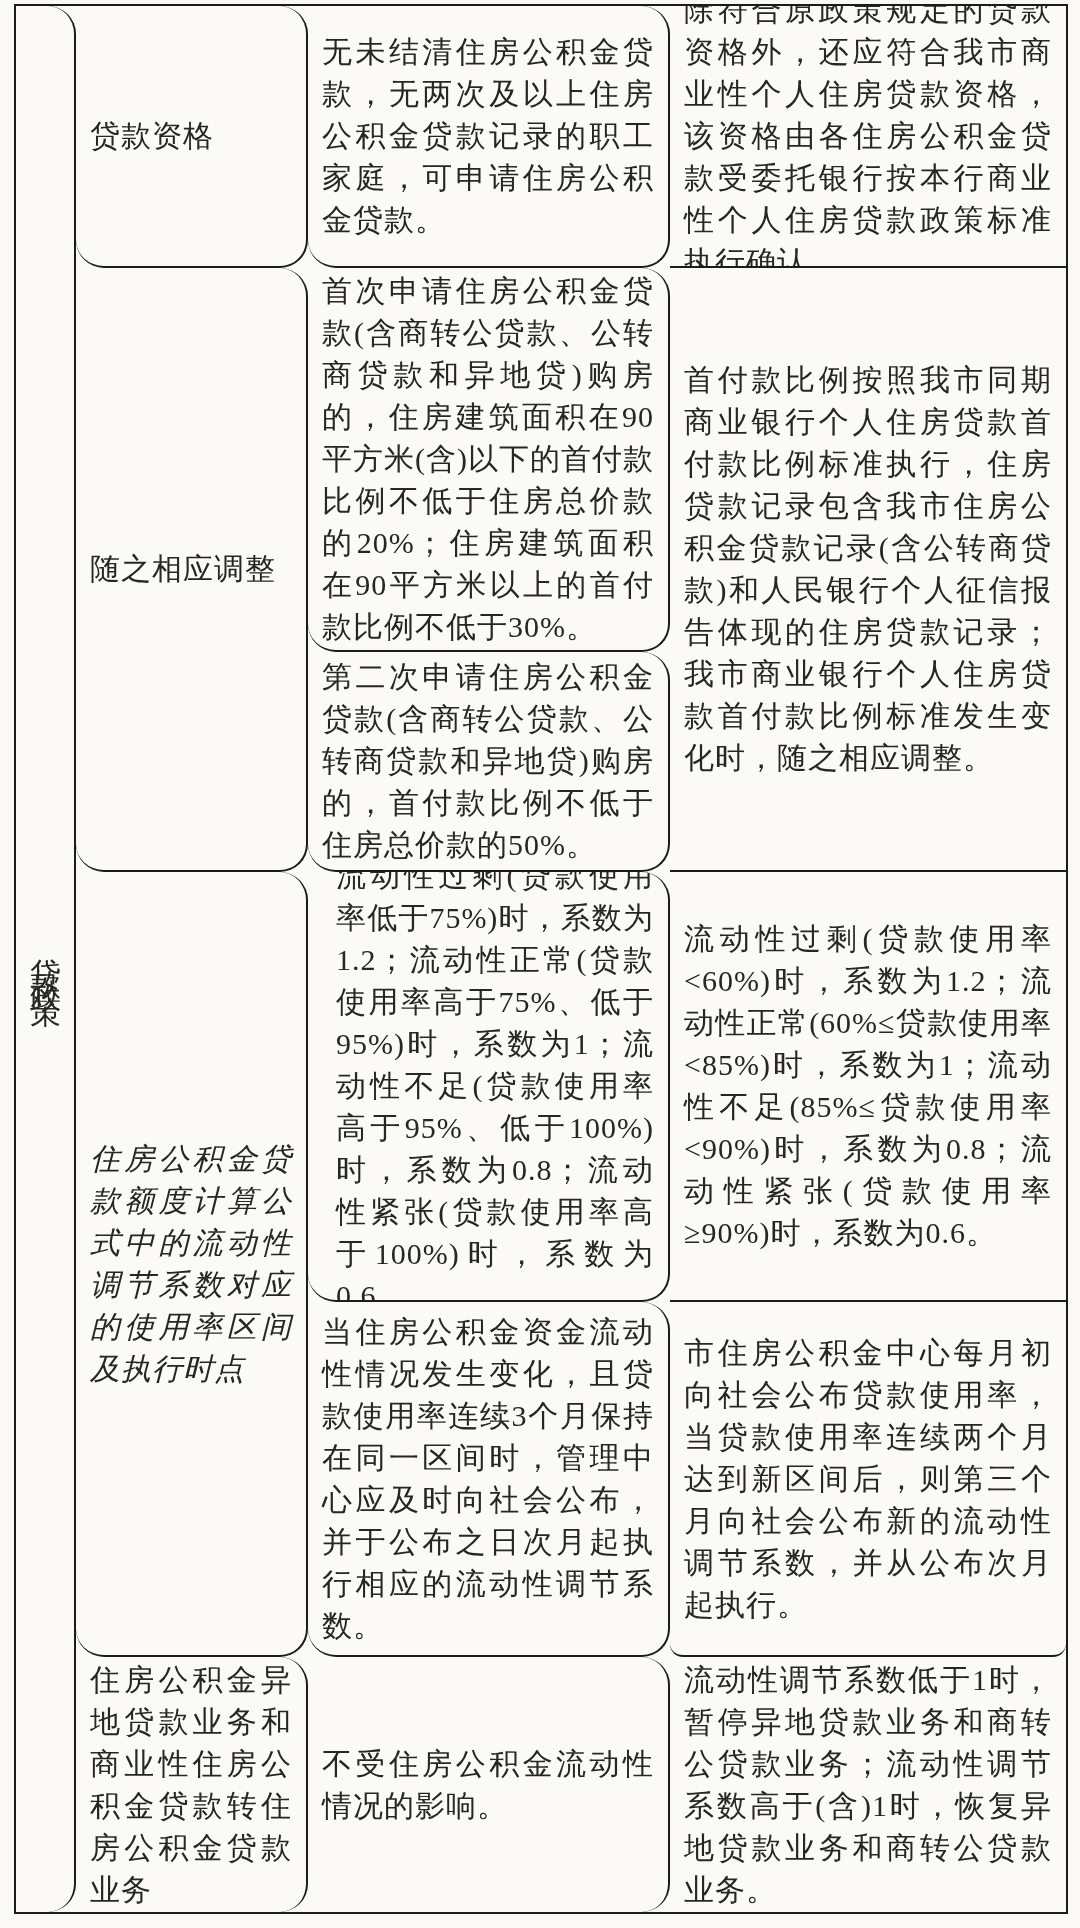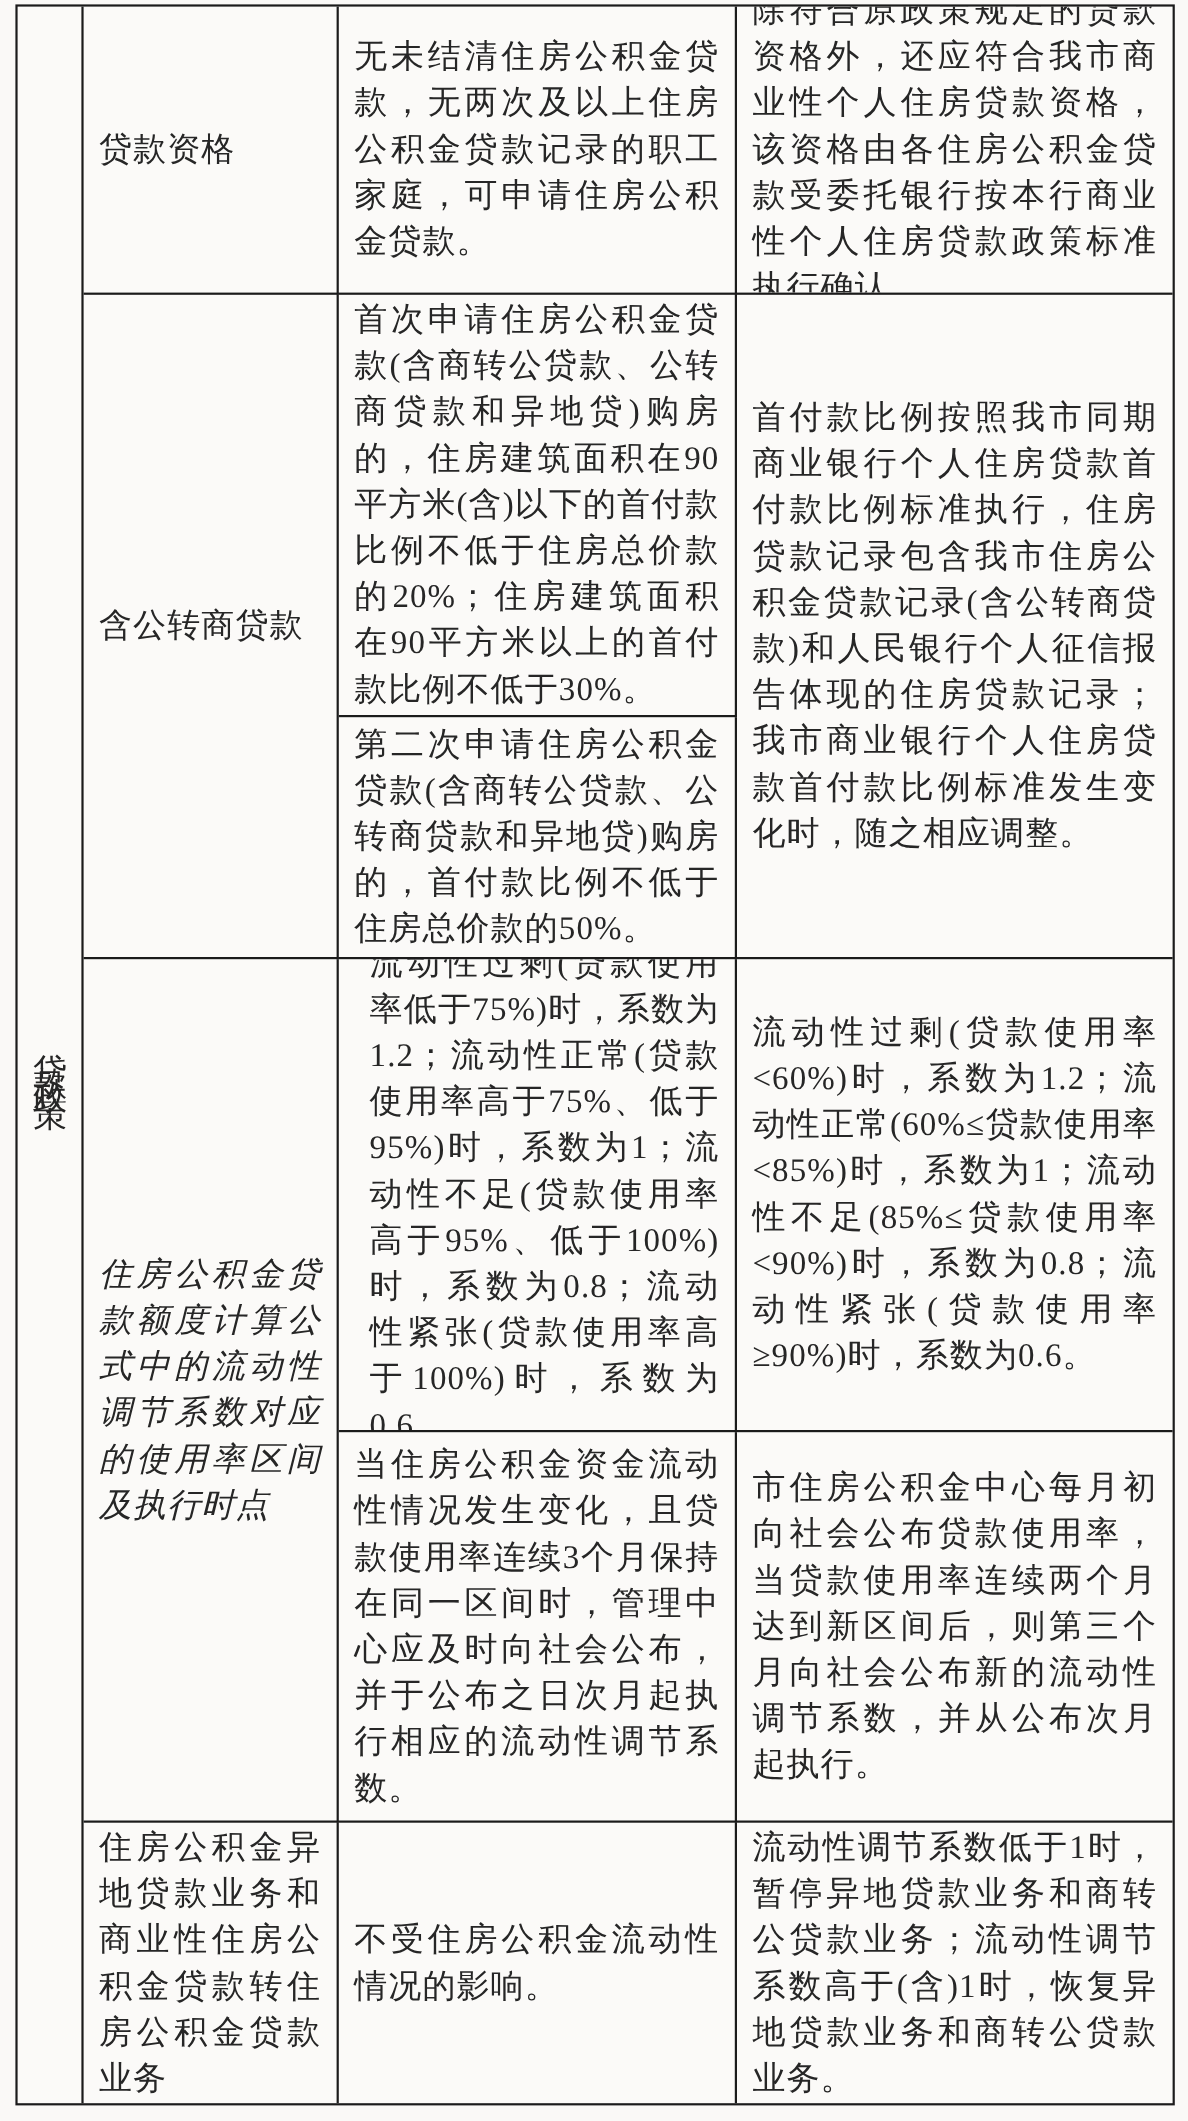--- a/index.html
+++ b/index.html
@@ -22,36 +22,36 @@
     box-sizing:border-box;
     padding:6px 14px;
     overflow:hidden;
   }
   .cell p{
     margin:0;width:100%;
     font-size:30px;line-height:42px;
     text-align:justify;text-justify:inter-character;
     letter-spacing:1px;
   }
-  .br{border-right:2px solid #1b1b1b;}
+  .br{border-right:2px solid #1b1b1b;border-radius:28px;}
   .bb{border-bottom:2px solid #1b1b1b;}
   
   .cat    {grid-area:1/1/7/2;justify-content:center;padding:0;}
   .lab1   {grid-area:1/2/2/3;}
   .c3r1   {grid-area:1/3/2/4;}
   .c4r1   {grid-area:1/4/2/5;justify-content:flex-end;}
   .lab2   {grid-area:2/2/4/3;}
   .c3r2a  {grid-area:2/3/3/4;}
   .c3r2b  {grid-area:3/3/4/4;}
   .c4r2   {grid-area:2/4/4/5;}
   .lab3   {grid-area:4/2/6/3;font-style:italic;}
   .c3r3a  {grid-area:4/3/5/4;padding-left:28px;}
   .c3r3b  {grid-area:5/3/6/4;}
   .c4r3a  {grid-area:4/4/5/5;justify-content:center;}
-  .c4r3b  {grid-area:5/4/6/5;}
+  .c4r3b  {grid-area:5/4/6/5;border-radius:13px;}
   .lab4   {grid-area:6/2/7/3;}
   .c3r4   {grid-area:6/3/7/4;}
   .c4r4   {grid-area:6/4/7/5;}
   .cat-text{
     writing-mode:vertical-rl;
     text-orientation:upright;
     font-size:31px;
     letter-spacing:13px;
     font-weight:500;
   }
@@ -69,21 +69,21 @@
     <p>贷款资格</p>
   </div>
   <div class="cell c3r1 br bb">
     <p>无未结清住房公积金贷款，无两次及以上住房公积金贷款记录的职工家庭，可申请住房公积金贷款。</p>
   </div>
   <div class="cell c4r1 bb">
     <p>除符合原政策规定的贷款资格外，还应符合我市商业性个人住房贷款资格，该资格由各住房公积金贷款受委托银行按本行商业性个人住房贷款政策标准执行确认。</p>
   </div>
 
   <div class="cell lab2 br bb">
-    <p>含公转商贷款</p>
+    <p>随之相应调整</p>
   </div>
   <div class="cell c3r2a br bb">
     <p>首次申请住房公积金贷款(含商转公贷款、公转商贷款和异地贷)购房的，住房建筑面积在90平方米(含)以下的首付款比例不低于住房总价款的20%；住房建筑面积在90平方米以上的首付款比例不低于30%。</p>
   </div>
   <div class="cell c3r2b br bb">
     <p>第二次申请住房公积金贷款(含商转公贷款、公转商贷款和异地贷)购房的，首付款比例不低于住房总价款的50%。</p>
   </div>
   <div class="cell c4r2 bb">
     <p>首付款比例按照我市同期商业银行个人住房贷款首付款比例标准执行，住房贷款记录包含我市住房公积金贷款记录(含公转商贷款)和人民银行个人征信报告体现的住房贷款记录；我市商业银行个人住房贷款首付款比例标准发生变化时，随之相应调整。</p>
   </div>

